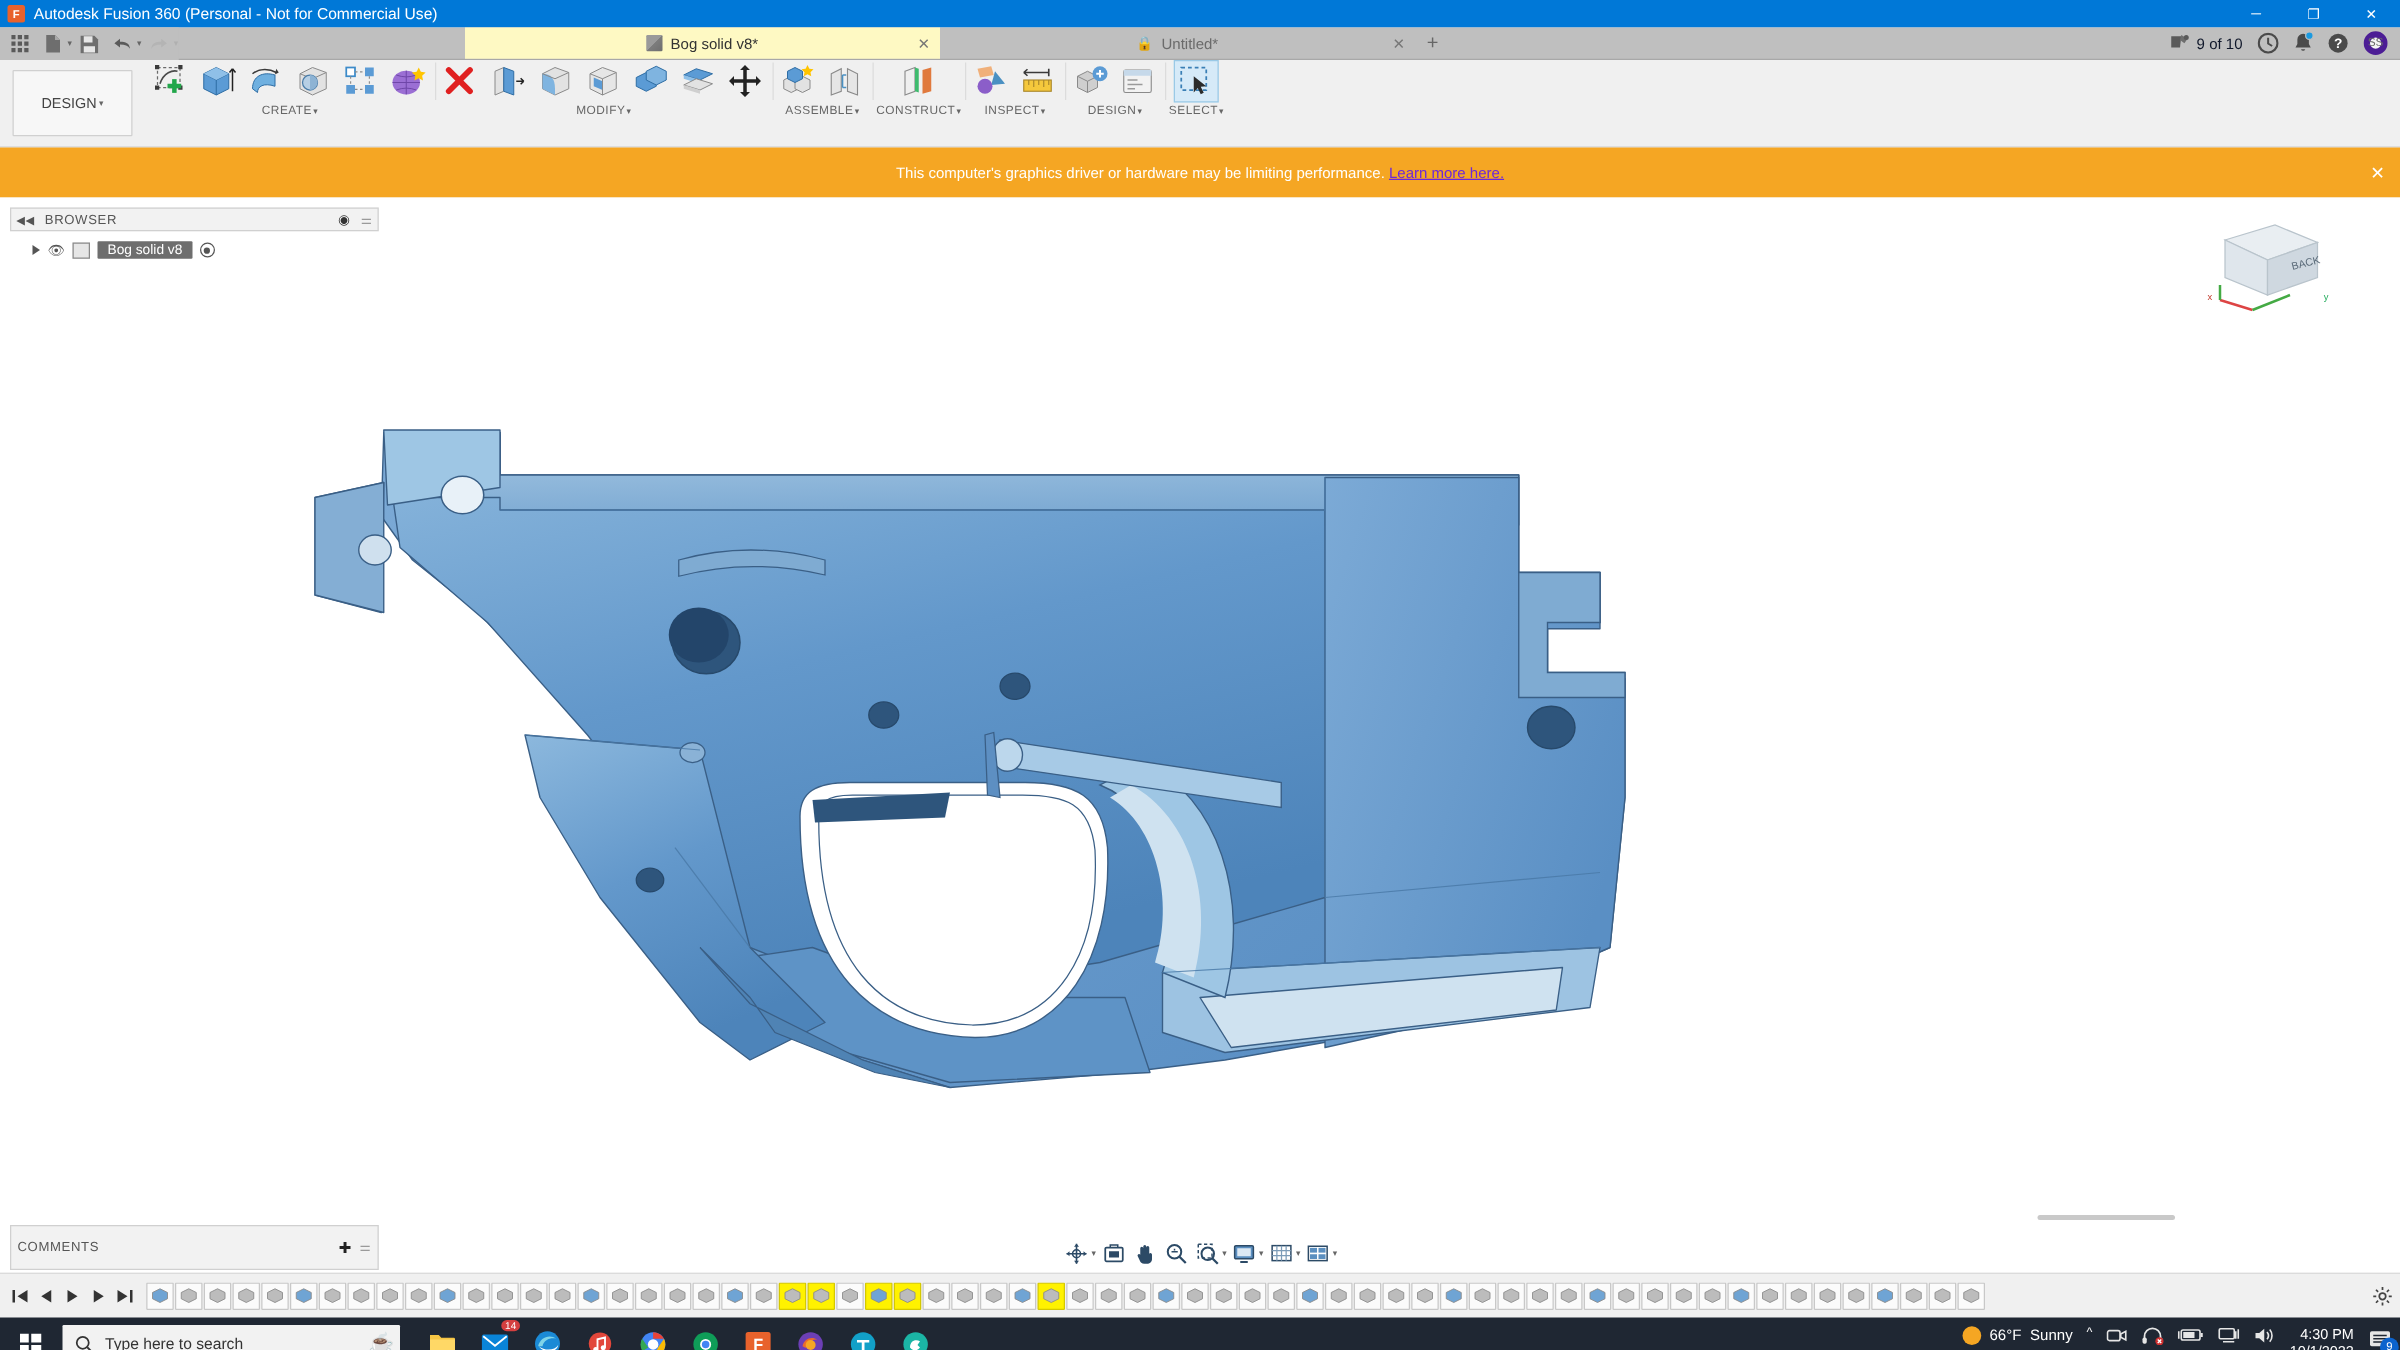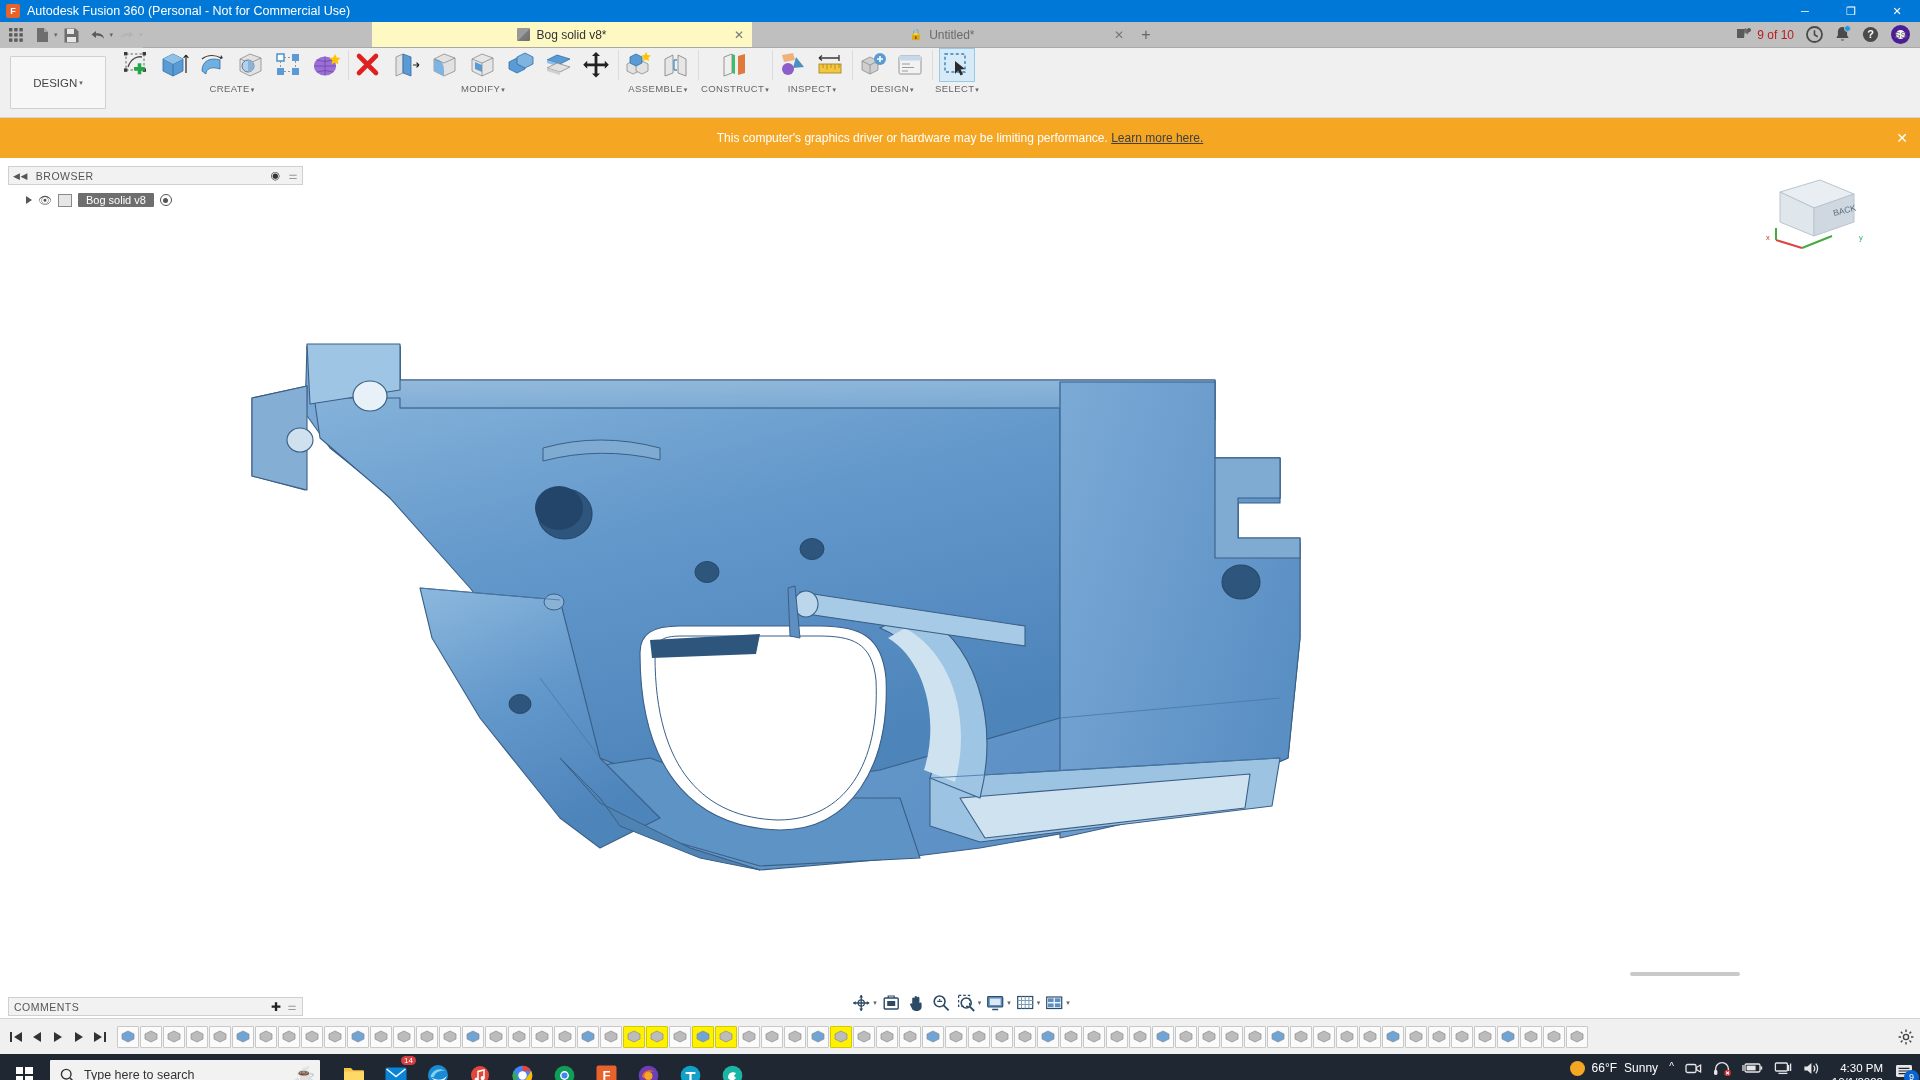--- a/index.html
+++ b/index.html
@@ -41,21 +41,21 @@
   .doc-tab.inactive { color:#6b6b6b; }
   .doc-tab .tclose { position:absolute; right:8px; font-size:12px; color:#777; }
   .cube-ico {
     width:13px;height:13px;display:inline-block;
     background:linear-gradient(135deg,#9a9a9a 0%,#9a9a9a 50%,#7d7d7d 50%,#6e6e6e 100%);
     border-radius:1px;
   }
   .lock-ico { font-size:11px; color:#8a8a8a; }
   .tb-plus { width:28px;display:flex;align-items:center;justify-content:center;color:#666;font-size:16px;}
   .tb-right { margin-left:auto; display:flex; align-items:center; gap:12px; padding-right:10px; }
-  .tb-right .item { display:flex;align-items:center;gap:4px;color:#b91c1c;font-size:12px; }
+  .tb-right .item { display:flex;align-items:center;gap:4px;color:#0f172a;font-size:12px; }
   .avatar-ss {
     width:19px;height:19px;border-radius:50%;background:#f4f4f4;border:5px solid #4c1d95;
     display:flex;align-items:center;justify-content:center;font-size:9.5px;color:#6a6a6a;
   }
   .badge-dot { width:7px;height:7px;border-radius:50%;background:#1b9ae0;
                position:absolute;top:-1px;right:-1px;border:1px solid #bfbfbf;}
 
   
   .qat {
     position:absolute; left:0; top:0; height:26px; display:flex; align-items:center;
@@ -90,21 +90,21 @@
   }
   .ricon.sel { background:#d6eaf8; border:1px solid #9ac9e6; }
   .rlabel { font-size:9.5px; color:#666; letter-spacing:.4px; margin-top:1px; white-space:nowrap; }
   .rlabel .caret { font-size:7px; }
 
   
   .warnbar {
     height:40px; background:#f5a623; display:flex; align-items:center; justify-content:center;
     color:#fff; font-size:12px; position:relative;
   }
-  .warnbar a { color:#404040; text-decoration:underline; }
+  .warnbar a { color:#6d28d9; text-decoration:underline; }
   .warnbar .wclose { position:absolute; right:12px; color:#fff; font-size:14px; }
 
   
   .body-area { position:relative; height:calc(1080px - 22px - 26px - 70px - 24px - 36px - 42px); background:#fff; }
 
   
   .browser {
     position:absolute; left:8px; top:8px; width:295px; z-index:20;
     font-size:11px;
   }
@@ -130,21 +130,21 @@
 
   
   .navbar {
     position:absolute; left:50%; transform:translateX(-50%); bottom:4px;
     display:flex; align-items:center; gap:3px; z-index:20;
   }
   .nbtn { width:22px;height:22px;display:flex;align-items:center;justify-content:center;color:#3a5a77; }
 
   
   .comments {
-    position:absolute; left:8px; bottom:2px; width:295px; height:19px;
+    position:absolute; left:8px; bottom:2px; width:295px; height:36px;
     background:#f2f2f2; border:1px solid #d0d0d0; display:flex;align-items:center;
     padding:0 5px; gap:6px; font-size:10.5px; color:#555; letter-spacing:.5px; z-index:20;
   }
   .comments .spacer { flex:1; }
 
   
   .timeline {
     height:36px; background:#f0f0f0; border-top:1px solid #d4d4d4;
     display:flex; align-items:center; padding:0 6px; gap:1px;
   }

